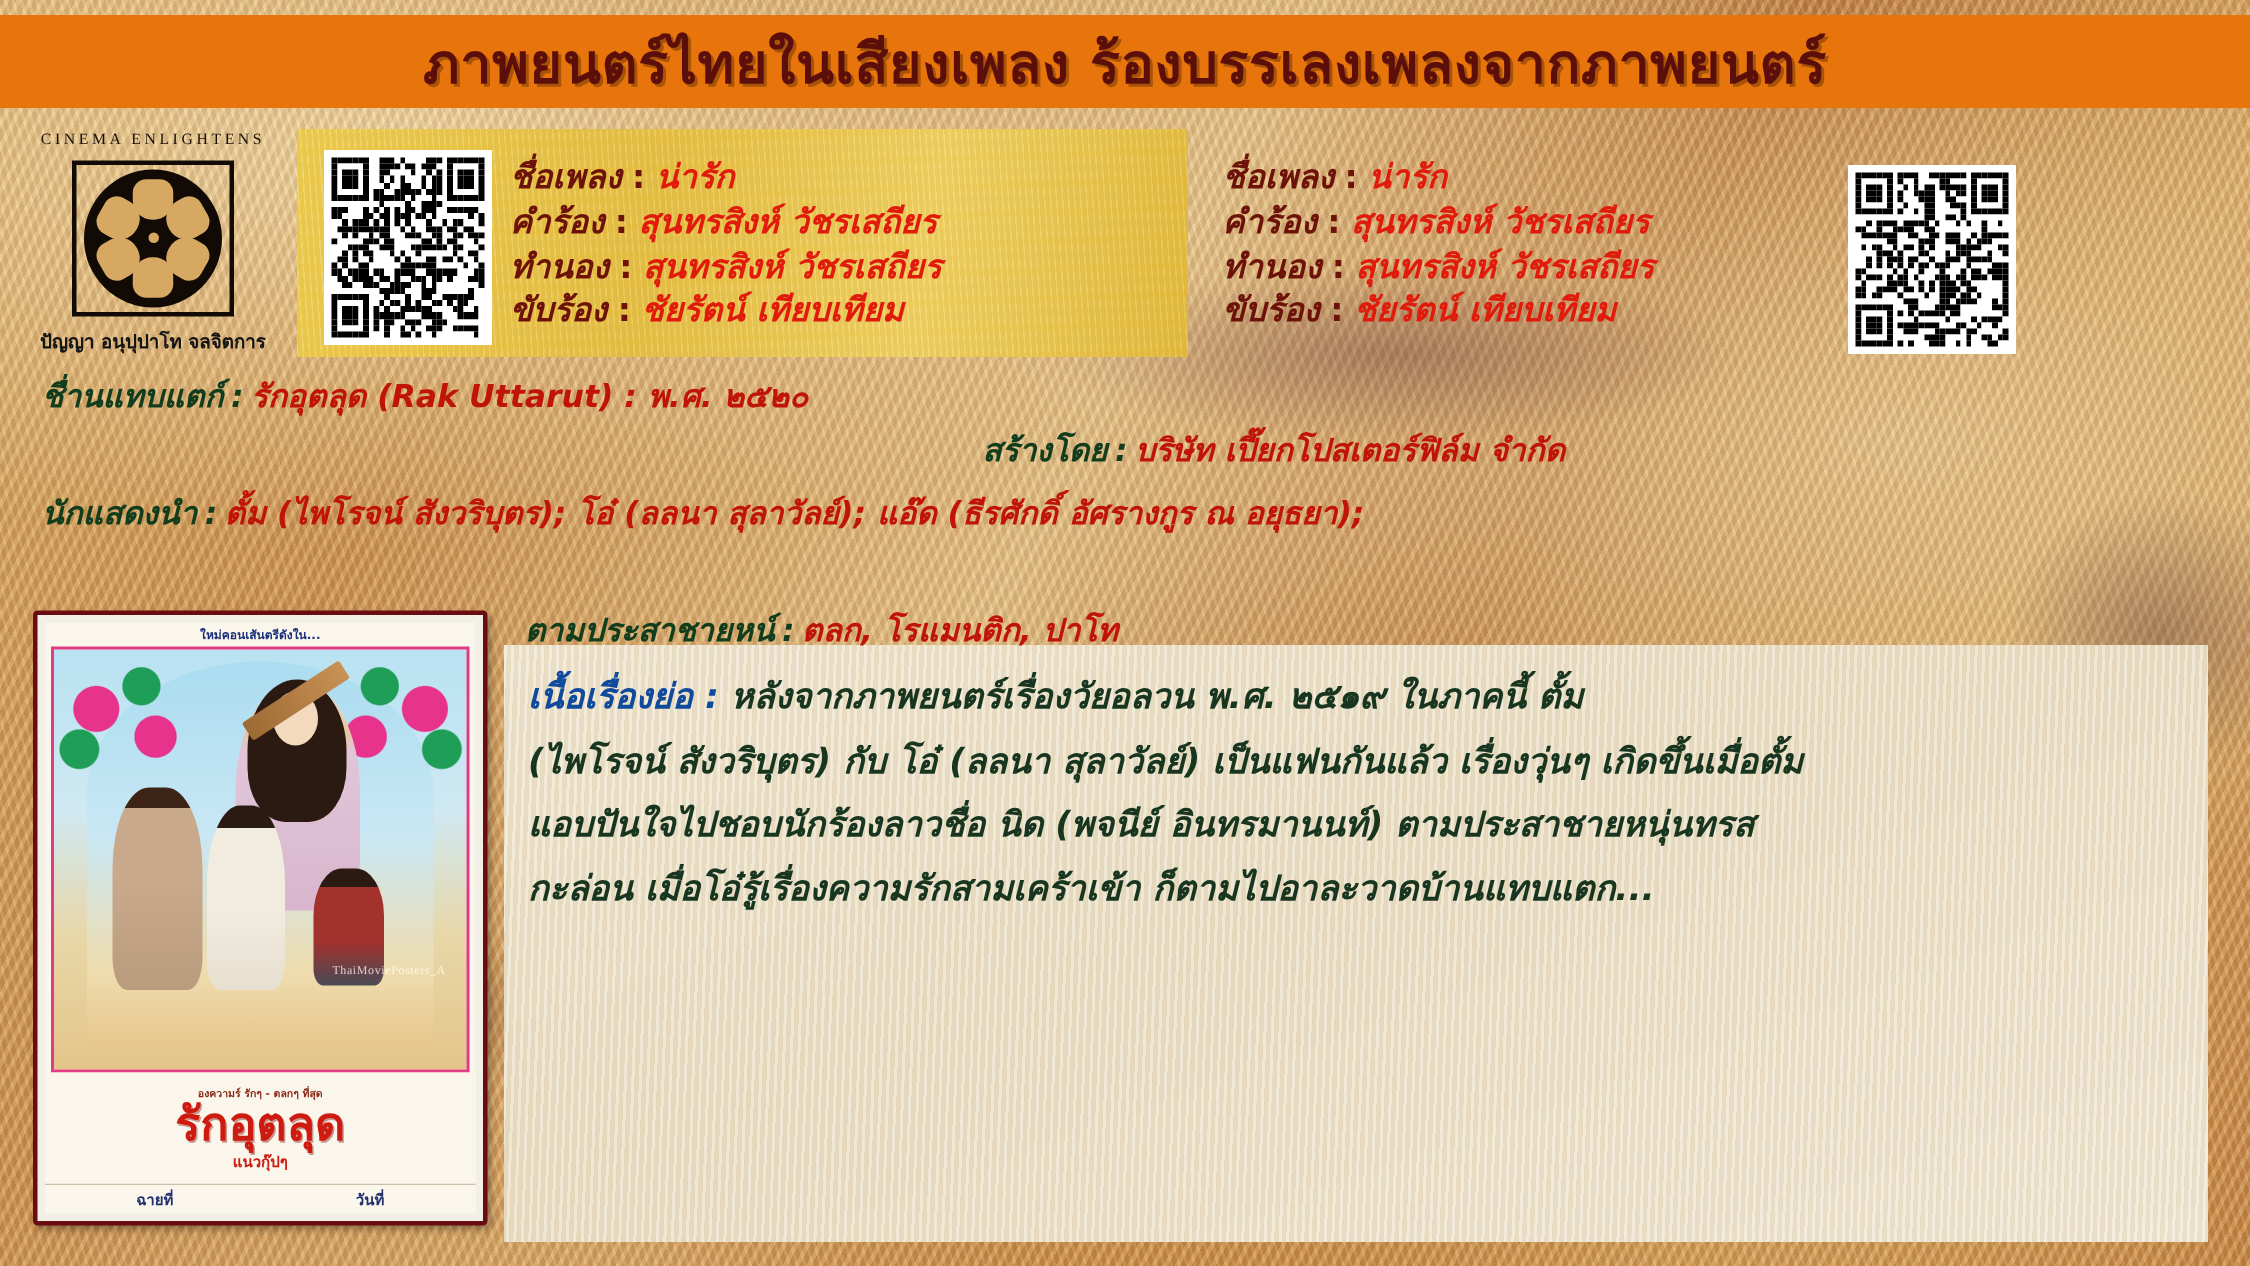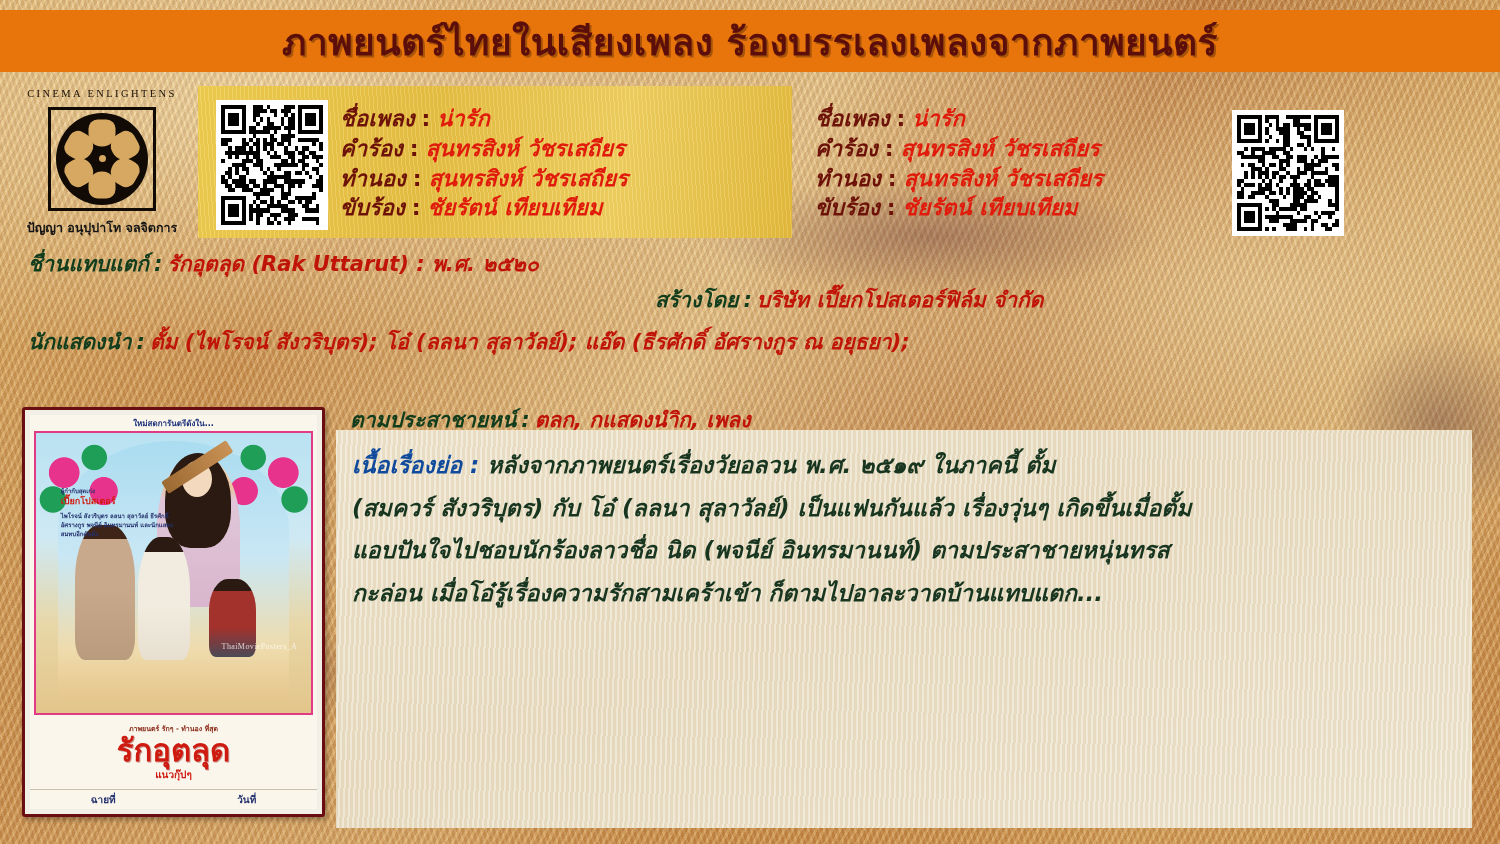--- a/index.html
+++ b/index.html
@@ -2178,58 +2178,49 @@
   <div class="meta" id="meta-producer">
     <span class="meta-label">สร้างโดย</span><span class="meta-sep">:</span><span class="meta-value">บริษัท เปี๊ยกโปสเตอร์ฟิล์ม จำกัด</span>
   </div>
 
   <div class="meta" id="meta-cast-1">
     <span class="meta-label">นักแสดงนำ</span><span class="meta-sep">:</span><span class="meta-value">ตั้ม (ไพโรจน์ สังวริบุตร); โอ๋ (ลลนา สุลาวัลย์); แอ๊ด (ธีรศักดิ์ อัศรางกูร ณ อยุธยา);</span>
   </div>
 
 
   <div class="meta" id="meta-genre">
-    <span class="meta-label">ตามประสาชายหน์</span><span class="meta-sep">:</span><span class="meta-value">ตลก, กแสดงนำิก, เพลง</span>
+    <span class="meta-label">ตามประสาชายหน์</span><span class="meta-sep">:</span><span class="meta-value">ตลก, โรแมนติก, ปาโท</span>
   </div>
 
   <div class="synopsis-panel"></div>
   <div class="synopsis-text">
     <div class="syn-line"><span class="synopsis-head">เนื้อเรื่องย่อ</span><span class="synopsis-head">&nbsp;:&nbsp;</span><span>หลังจากภาพยนตร์เรื่องวัยอลวน พ.ศ. ๒๕๑๙ ในภาคนี้ ตั้ม</span></div>
-    <div class="syn-line">(สมควร์ สังวริบุตร) กับ โอ๋ (ลลนา สุลาวัลย์) เป็นแฟนกันแล้ว เรื่องวุ่นๆ เกิดขึ้นเมื่อตั้ม</div>
+    <div class="syn-line">(ไพโรจน์ สังวริบุตร) กับ โอ๋ (ลลนา สุลาวัลย์) เป็นแฟนกันแล้ว เรื่องวุ่นๆ เกิดขึ้นเมื่อตั้ม</div>
     <div class="syn-line">แอบปันใจไปชอบนักร้องลาวชื่อ นิด (พจนีย์ อินทรมานนท์) ตามประสาชายหนุ่นทรส</div>
     <div class="syn-line">กะล่อน เมื่อโอ๋รู้เรื่องความรักสามเคร้าเข้า ก็ตามไปอาละวาดบ้านแทบแตก...</div>
   </div>
 
   <div class="poster">
     <div class="poster-inner">
-      <div class="poster-toptext">ใหม่สดการันตรีดังใน...</div>
+      <div class="poster-toptext">ใหม่คอนเสันตรีดังใน...</div>
       <div class="poster-art">
         <div class="art-arch"></div>
         <div class="art-orn left"></div>
         <div class="art-orn right"></div>
         <div class="fig fig-woman"></div>
         <div class="fig-hair"></div>
         <div class="fig-face"></div>
         <div class="guitar-neck"></div>
         <div class="fig fig-man1"></div>
         <div class="fig fig-girl"></div>
         <div class="fig fig-man2"></div>
-        <div class="art-credits">
-          <span>ผู้กำกับสุดเก่ง</span>
-          <span class="hl">เปี๊ยกโปสเตอร์</span>
-          <span>ไพโรจน์ สังวริบุตร
-ลลนา สุลาวัลย์
-ธีรศักดิ์ อัศรางกูร
-พจนีย์ อินทรมานนท์
-และนักแสดงสมทบอีกคับคั่ง</span>
-        </div>
         <div class="art-wm">ThaiMoviePosters_A</div>
       </div>
       <div class="poster-titlewrap">
-        <div class="poster-smallcredit">ภาพยนตร์ รักๆ - ทำนอง ที่สุด</div>
+        <div class="poster-smallcredit">องความร์ รักๆ - ตลกๆ ที่สุด</div>
         <div class="poster-title">รักอุตลุด</div>
         <div class="poster-subtitle">แนวกุ๊ปๆ</div>
       </div>
       <div class="poster-footer">
         <span>ฉายที่</span>
         <span>วันที่</span>
       </div>
     </div>
   </div>
 

